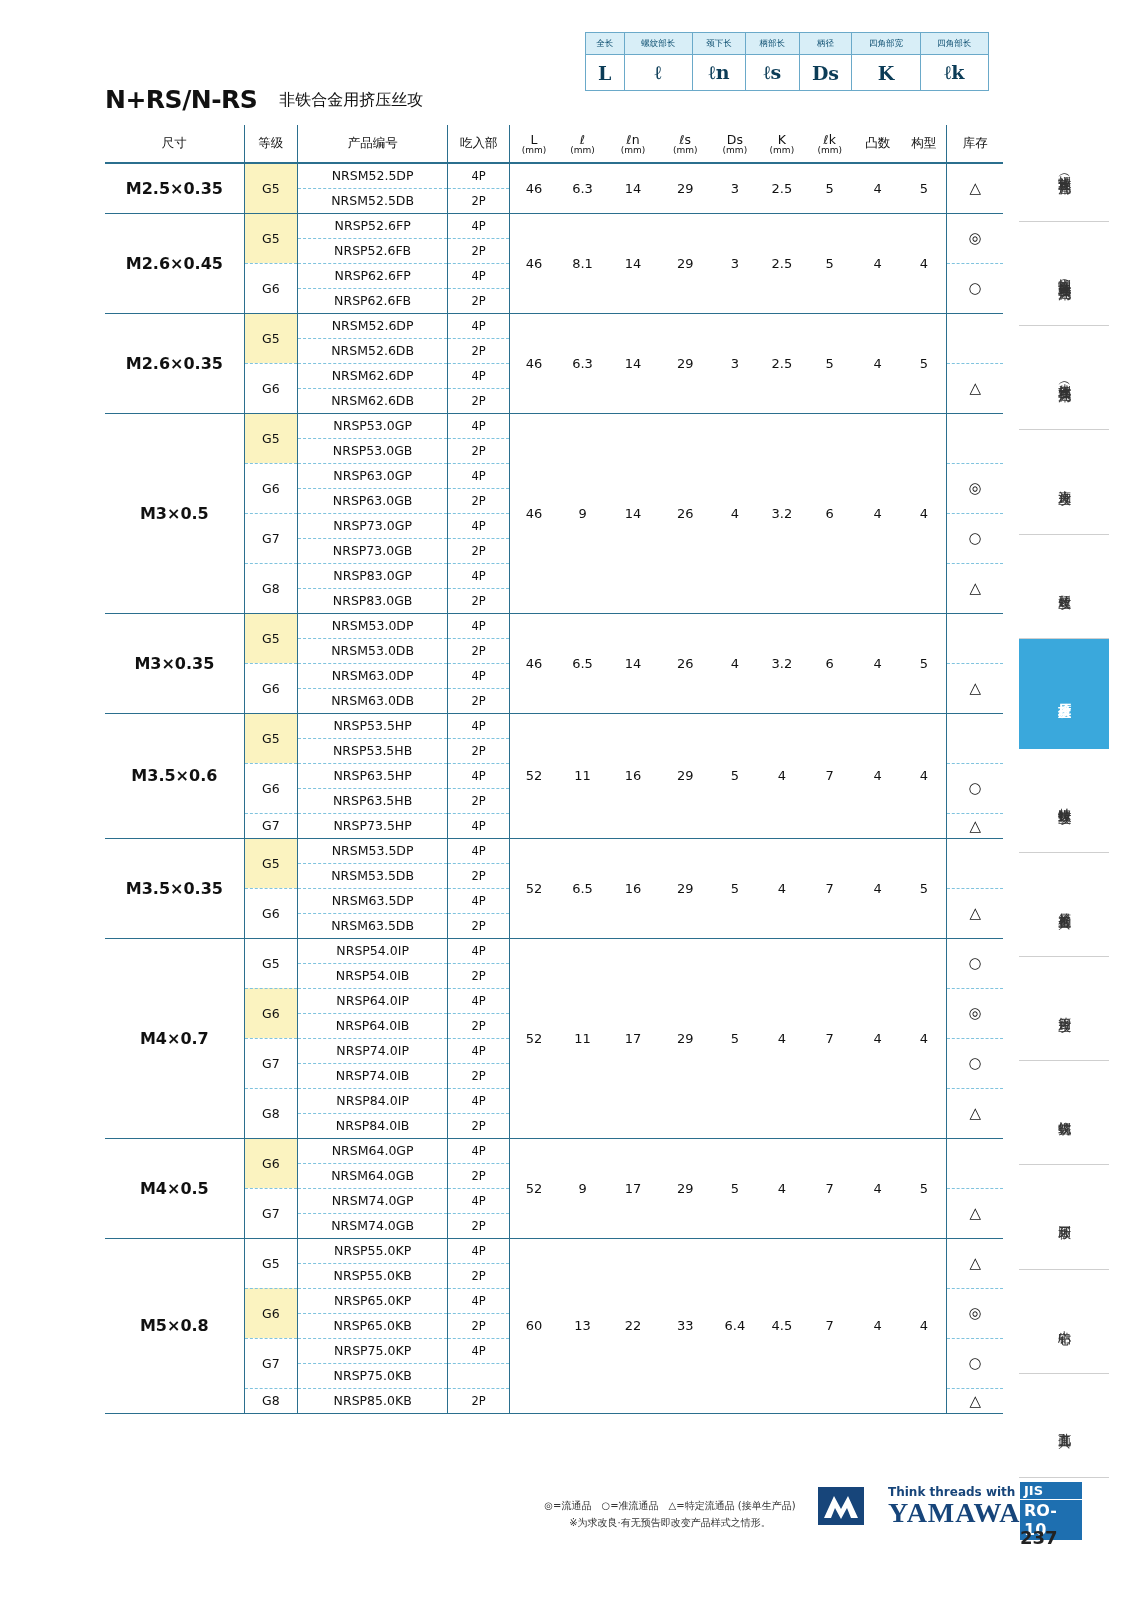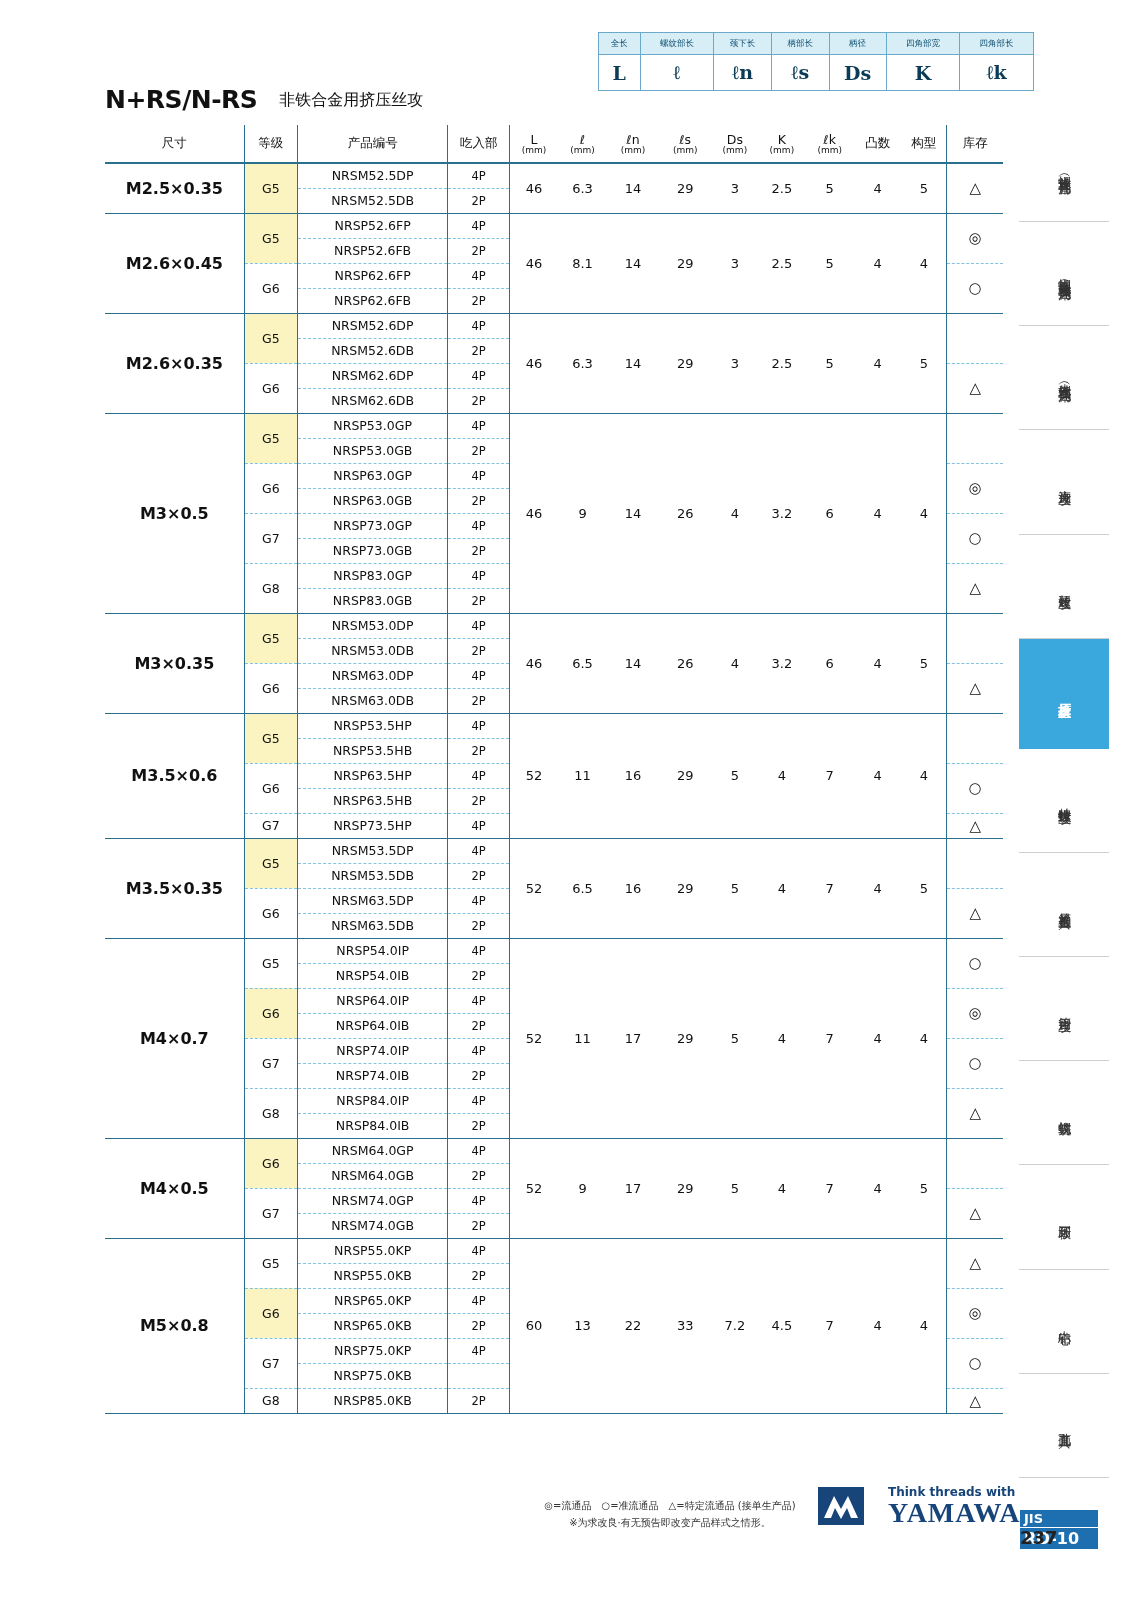--- a/index.html
+++ b/index.html
@@ -7,21 +7,21 @@
   body {
     width:1131px; height:1600px;
     background:#ffffff;
     font-family:"DejaVu Sans", sans-serif;
     color:#111;
     position:relative;
     overflow:hidden;
   }
   
   .legend {
-    position:absolute; left:598px; top:32px; width:436px;
+    position:absolute; left:585px; top:32px; width:404px;
     border-collapse:collapse;
   }
   .legend td {
     border:1px solid #6aa9c9;
     text-align:center;
     background:#ffffff;
   }
   .legend tr.lbl td {
     font-size:8.5px; color:#0a4c6e; background:#d8eef7;
     height:22px; padding:0 2px; letter-spacing:0px;
@@ -89,21 +89,21 @@
   .footer-note {
     position:absolute; left:520px; top:1497px; font-size:10px; color:#333; text-align:center; width:300px;
     line-height:1.7;
   }
   .brand {
     position:absolute; left:818px; top:1485px; display:flex; align-items:center; gap:24px;
   }
   .brand-text { color:#17457a; font-weight:bold; }
   .brand-top { font-size:12px; letter-spacing:0px;}
   .brand-main { font-size:28px; letter-spacing:1px; line-height:1;font-family:Liberation Serif, serif; }
-  .jis-box { position:absolute; left:1020px; top:1482px; width:78px;margin-top:28px; }
+  .jis-box { position:absolute; left:1020px; top:1482px; width:62px; }
   .jis-1 { background:#1e6fb0; color:#fff; font-size:13px; padding:1px 4px; font-weight:bold;}
   .jis-2 { background:#1e6fb0; color:#fff; font-size:16px; padding:1px 4px; font-weight:bold; margin-top:1px;}
   .pageno { position:absolute; left:1020px; top:1527px; font-size:18px; font-weight:bold; color:#222;}
 </style>
 </head>
 <body>
 
 <table class="legend">
   <tbody>
       <tr class="lbl">
@@ -460,21 +460,21 @@
       </tr>
       <tr>
         <td rowspan="7" class="size-cell vline sep-solid">M5×0.8</td>
         <td rowspan="2" class="grade-cell vline sep-dash">G5</td>
         <td class="code-cell vline sep-dash">NRSP55.0KP</td>
         <td class="pitch-cell vline sep-dash">4P</td>
         <td rowspan="7" class="num-cell sep-solid">60</td>
         <td rowspan="7" class="num-cell sep-solid">13</td>
         <td rowspan="7" class="num-cell sep-solid">22</td>
         <td rowspan="7" class="num-cell sep-solid">33</td>
-        <td rowspan="7" class="num-cell sep-solid">7.2</td>
+        <td rowspan="7" class="num-cell sep-solid">6.4</td>
         <td rowspan="7" class="num-cell sep-solid">4.5</td>
         <td rowspan="7" class="num-cell sep-solid">7</td>
         <td rowspan="7" class="num-cell sep-solid">4</td>
         <td rowspan="7" class="num-cell sep-solid vline">4</td>
         <td rowspan="2" class="stock-cell sep-dash">△</td>
       </tr>
       <tr>
         <td class="code-cell vline sep-dash">NRSP55.0KB</td>
         <td class="pitch-cell vline sep-dash">2P</td>
       </tr>

